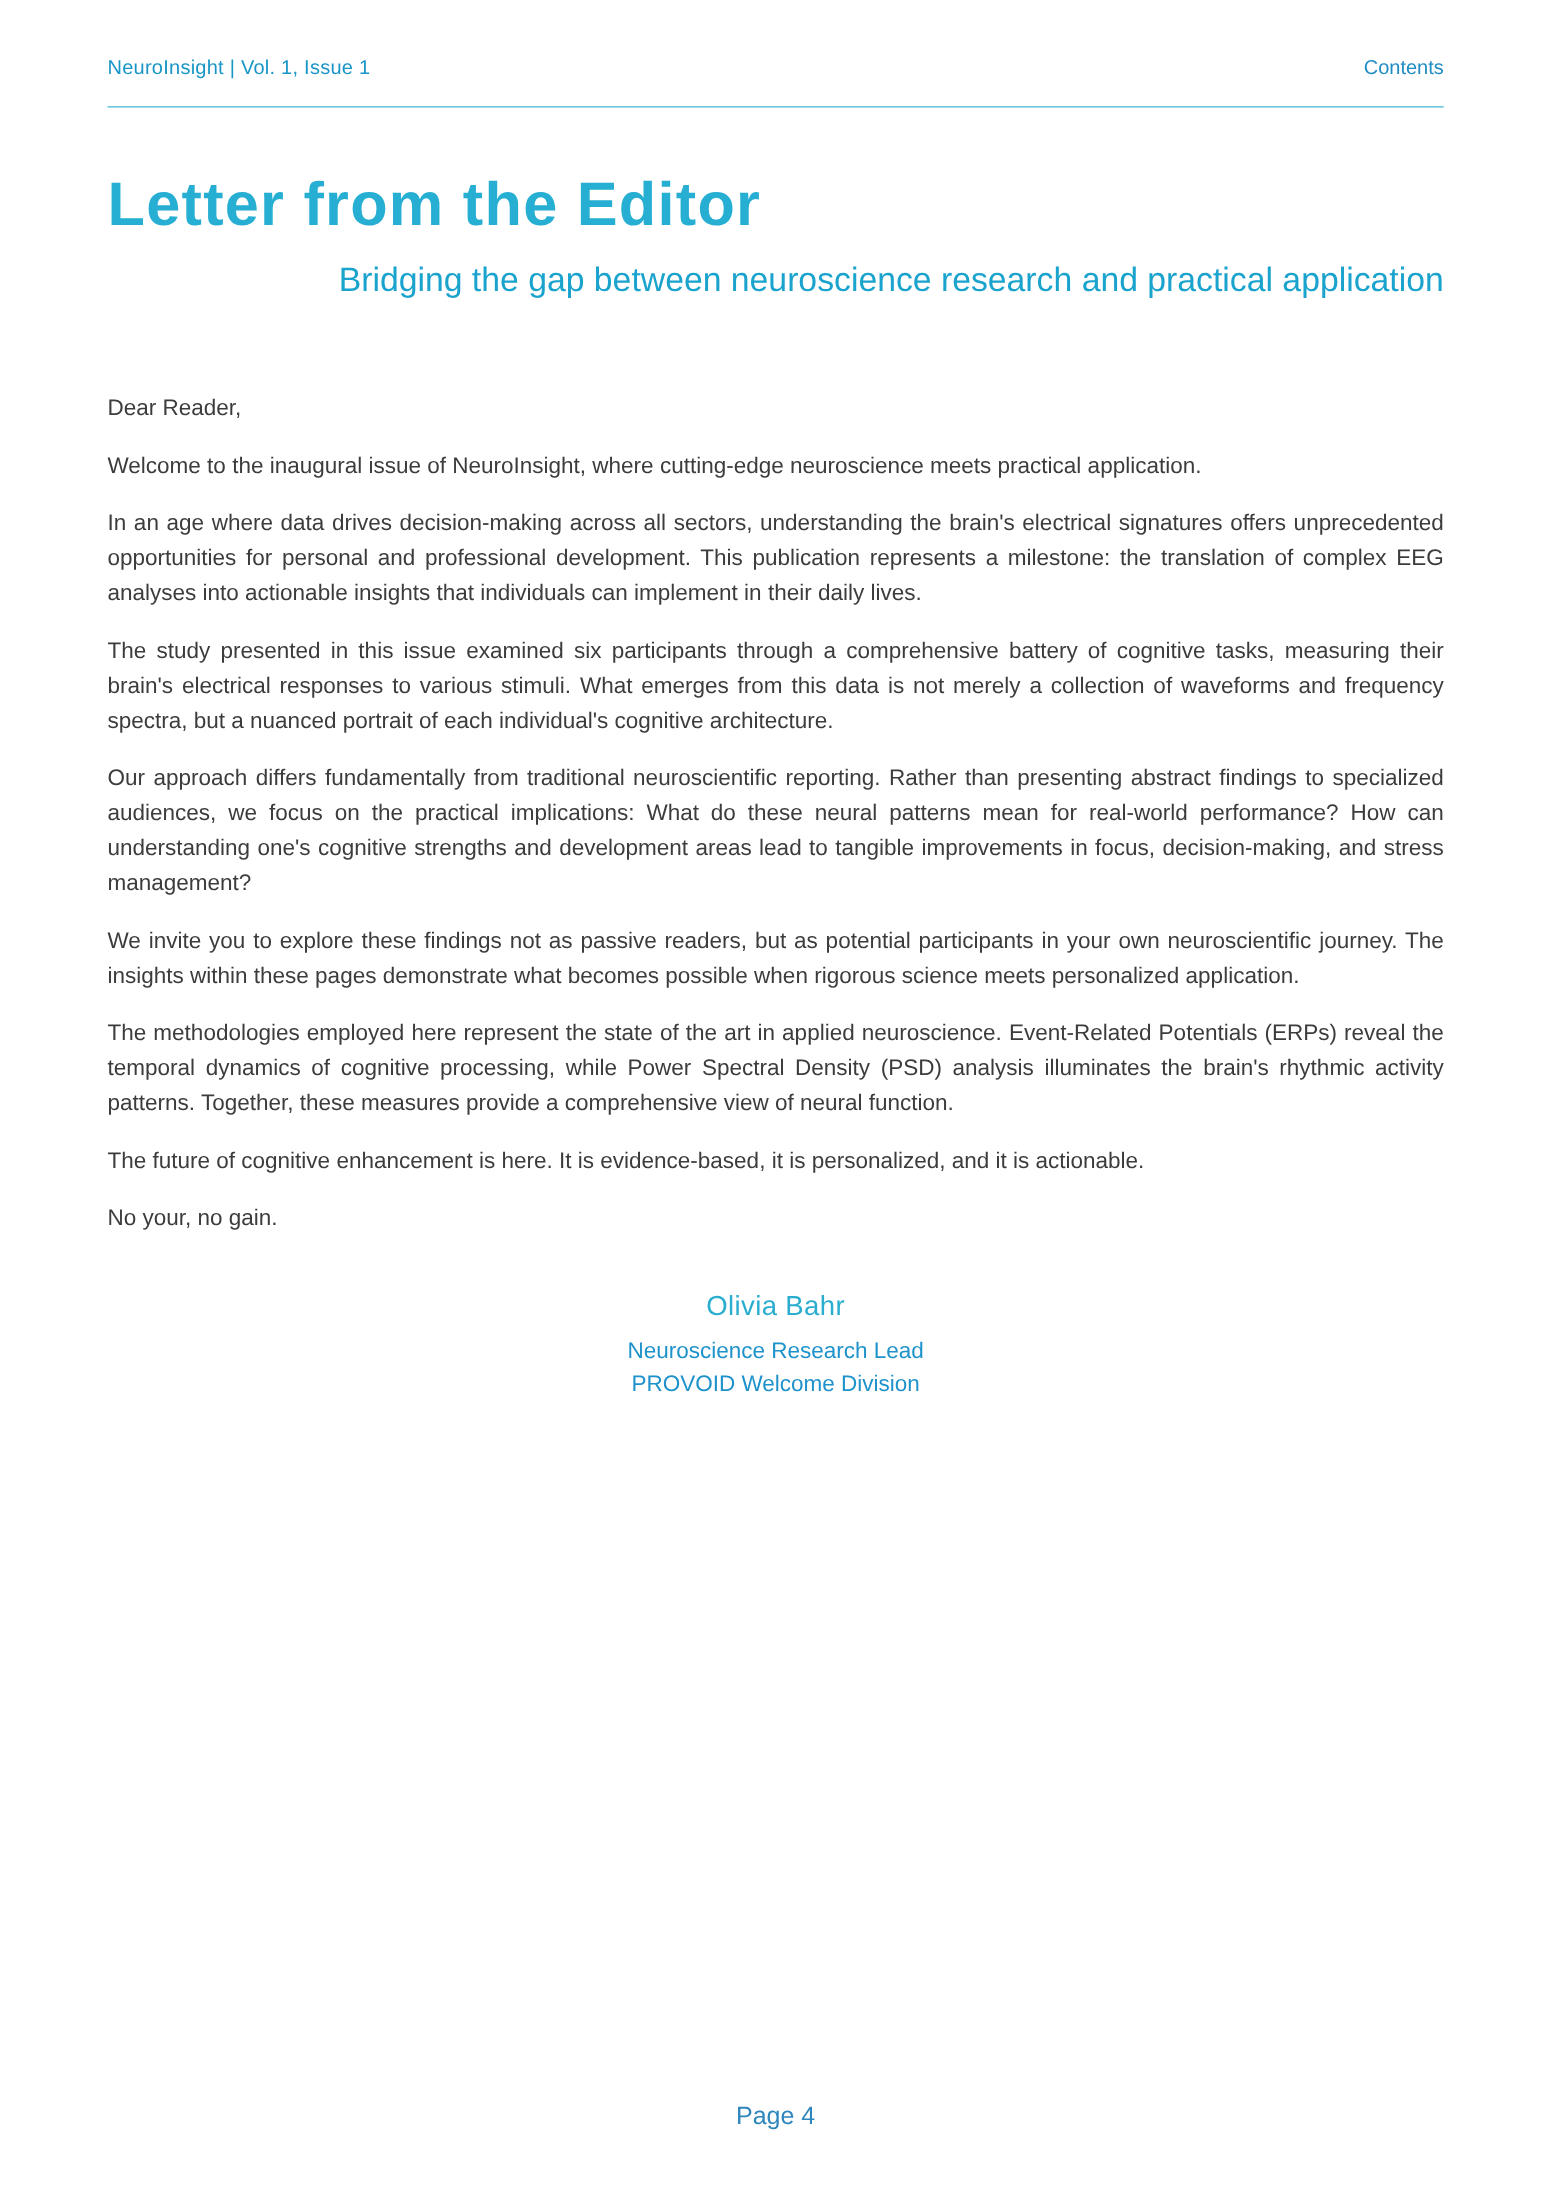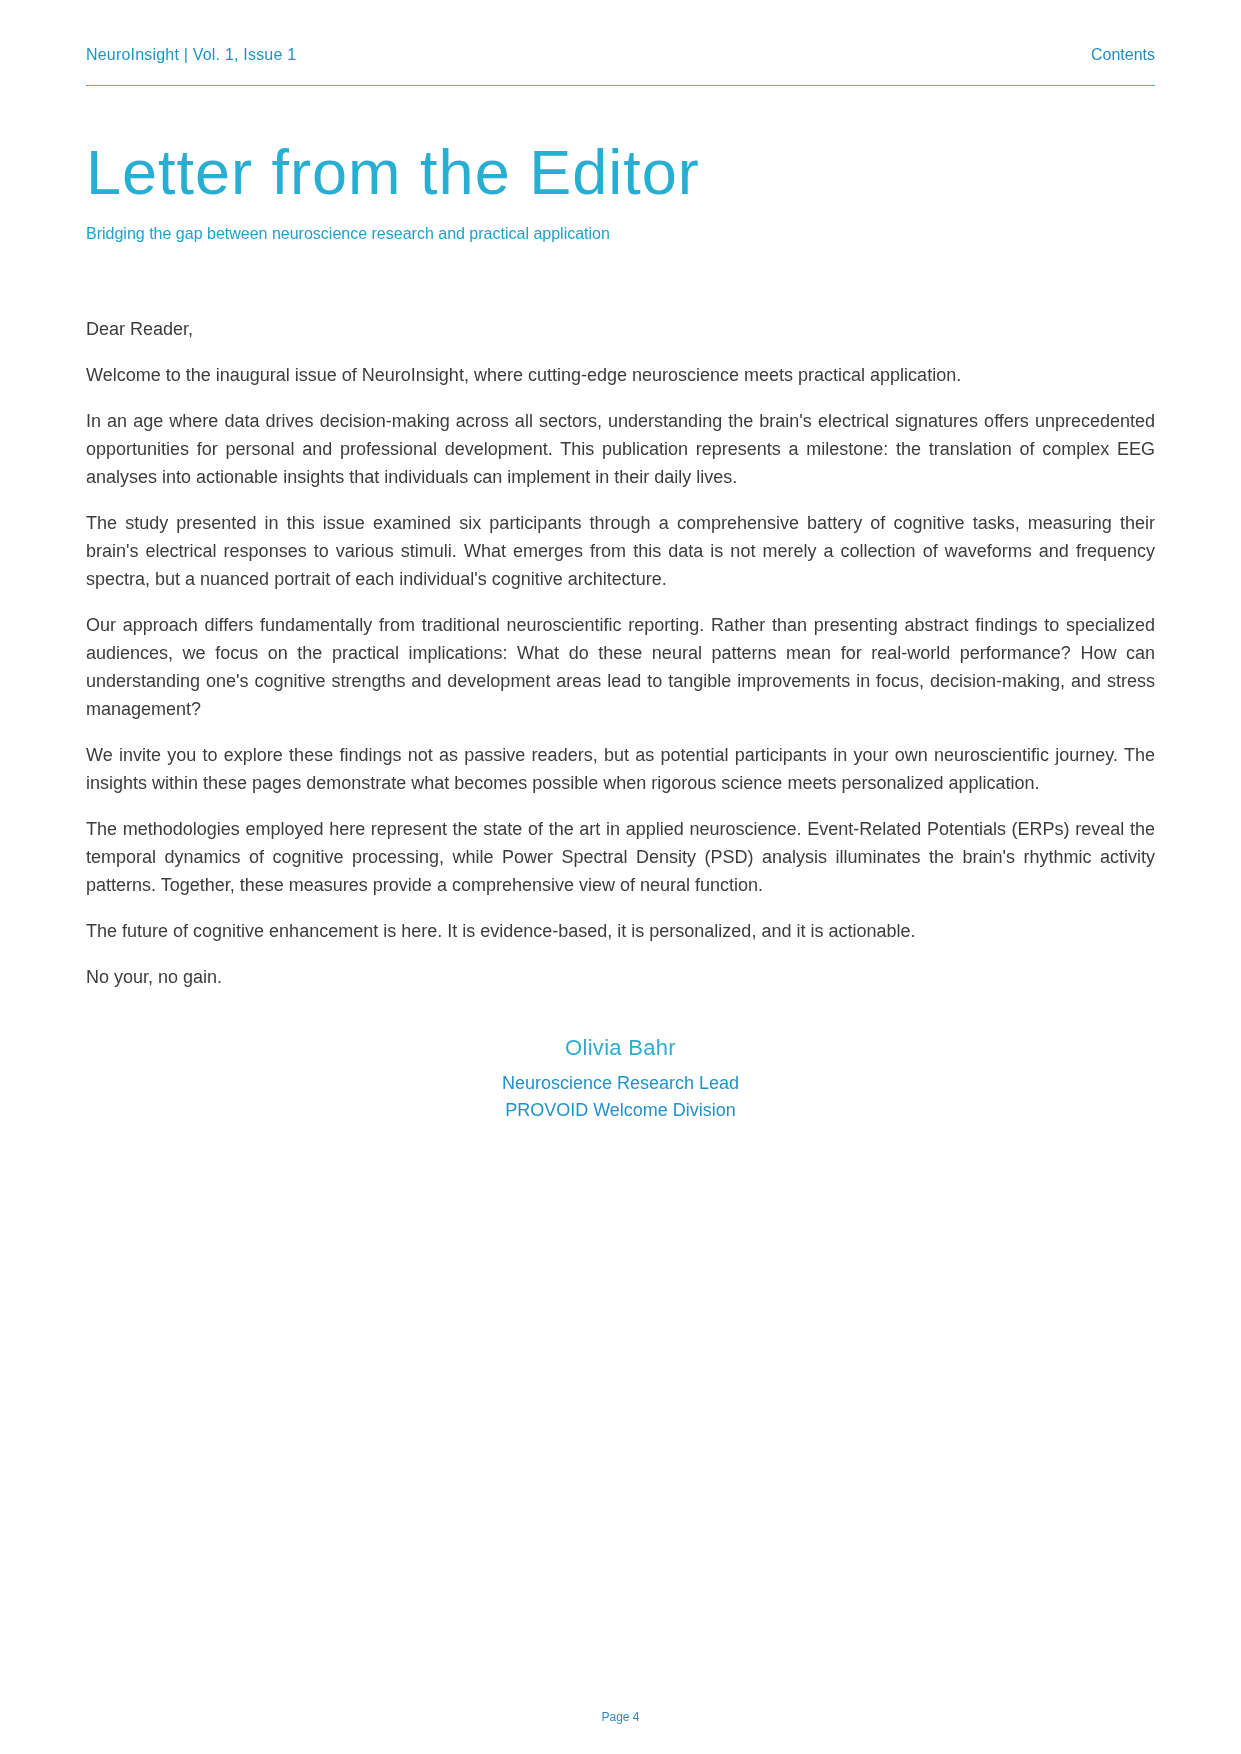--- a/index.html
+++ b/index.html
@@ -28,30 +28,31 @@
   .header-left { color: var(--header_teal); letter-spacing: 0.2px; }
   .header-right { color: var(--link_blue); text-decoration: none; cursor: pointer; }
   .header-rule {
     border: none;
     border-top: 1.5px solid var(--rule_cyan);
     margin-top: 21px;
   }
   
   .page-title {
     margin-top: 50px;
-    font-size: 63px;
-    font-weight: 400;
+    font-size: 49px;
+    font-weight: 700;
     letter-spacing: 1px;
     color: var(--title_cyan);
   }
   .page-subtitle {
     margin-top: 17px;
-    font-size: 16px;
+    font-size: 27px;
     font-weight: 400;
     color: var(--subtitle_cyan);
+    text-align: right;
   }
   
   .letter-body {
     margin-top: 72px;
     color: var(--body_gray);
     font-size: 18px;
     line-height: 28px;
   }
   .letter-body p {
     text-align: justify;
@@ -69,23 +70,23 @@
   .signature-role, .signature-division {
     font-size: 18px;
     line-height: 27px;
     color: var(--sig_line_blue);
   }
   
   .footer {
     position: absolute;
     left: 0;
     right: 0;
-    bottom: 30px;
+    bottom: 49px;
     text-align: center;
-    font-size: 12px;
+    font-size: 20px;
     color: var(--footer_blue);
   }
 </style>
 </head>
 <body>
 
 <div class="page">
 
   <div class="header-row">
     <span class="header-left">NeuroInsight | Vol. 1, Issue 1</span>

